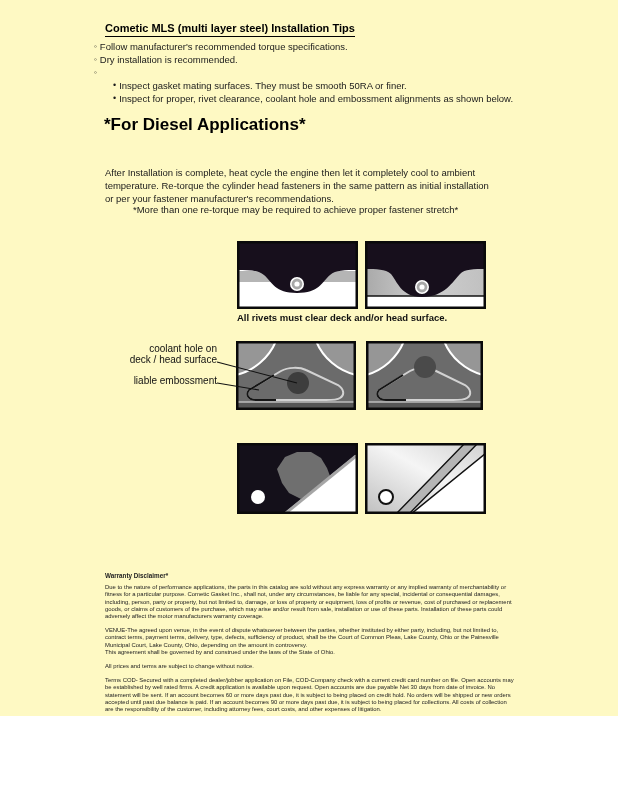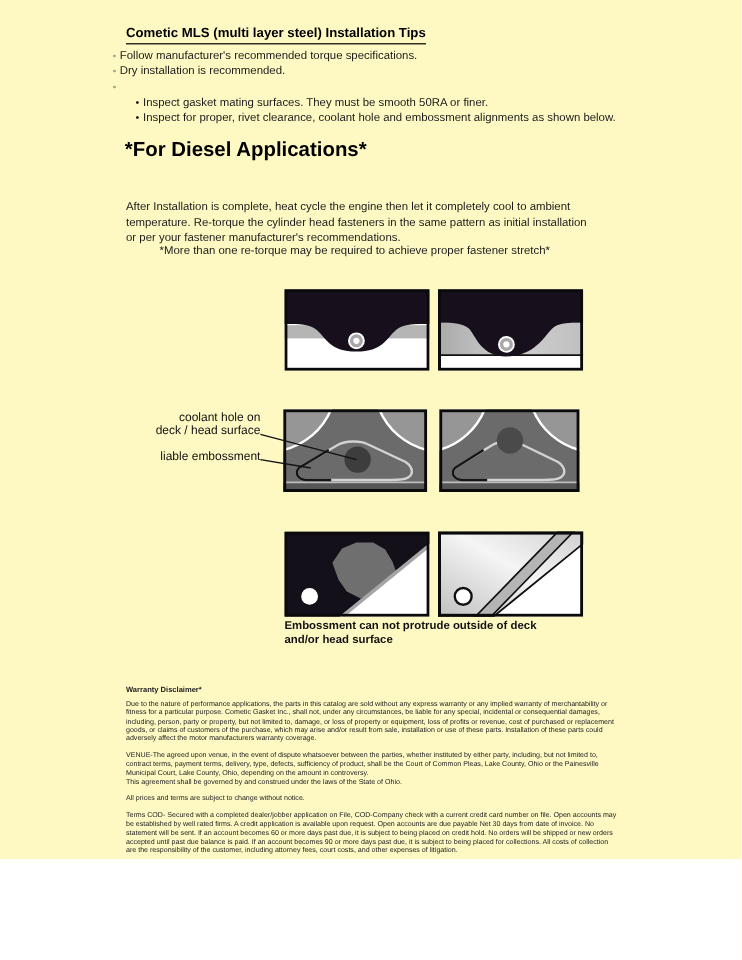--- a/index.html
+++ b/index.html
@@ -86,20 +86,21 @@
       </defs>
       <rect x="0" y="0" width="121" height="68" fill="#ffffff"></rect>
       <rect x="0" y="28" width="121" height="27" fill="url(#g1w)"></rect>
       <line x1="0" y1="55" x2="121" y2="55" stroke="#111" stroke-width="1.5"></line>
       <path d="M0,0 H121 V28 C108,28 100,28 95,33 C88,40 80,56 57,56 C36,56 32,40 26,33 C20,28 12,28 0,28 Z" fill="#170f1c"></path>
       <circle cx="57" cy="46" r="7" fill="#ffffff"></circle>
       <circle cx="57" cy="46" r="4" fill="#ffffff" stroke="#a8a8a8" stroke-width="2.8"></circle>
       <rect x="1.25" y="1.25" width="118.5" height="65.5" fill="none" stroke="#0a0a0a" stroke-width="2.5"></rect>
     </svg>
   </div>
+  <div class="abs caption" style="left:237px;top:312px;">All rivets must clear deck and/or head surface.</div>
 
   <div class="abs dg-head" style="left:236px;top:327px;width:120px;">RIGHT</div>
   <div class="abs dg-head" style="left:366px;top:327px;width:117px;">WRONG</div>
 
   <div class="abs lbl" style="left:110px;top:344px;">coolant hole on
 deck / head surface</div>
   <div class="abs lbl" style="left:110px;top:376px;">liable embossment</div>
 
   <div class="abs" style="left:236px;top:341px;">
     <svg width="120" height="69" viewBox="0 0 120 69">
@@ -154,22 +155,20 @@
             <stop offset="1" stop-color="#d0d0d0"></stop>
         </linearGradient>
       </defs>
       <rect x="0" y="0" width="121" height="71" fill="#ffffff"></rect>
       <path d="M0,0 H121 V10 L46,71 H0 Z" fill="url(#g3w)" stroke="#111" stroke-width="1.5"></path>
       <polygon points="100,0 113,0 44,71 31,71" fill="#b5b5b5" stroke="#111" stroke-width="1.4"></polygon>
       <circle cx="21" cy="54" r="7" fill="#ffffff" stroke="#111" stroke-width="2"></circle>
       <rect x="1.25" y="1.25" width="118.5" height="68.5" fill="none" stroke="#0a0a0a" stroke-width="2.5"></rect>
     </svg>
   </div>
-  <div class="abs caption" style="left:237px;top:516px;">Embossment can not protrude outside of deck
-and/or head surface</div>
 
   <div class="abs disc">
     <div class="dh">Warranty Disclaimer*</div>
     <p>Due to the nature of performance applications, the parts in this catalog are sold without any express warranty or any implied warranty of merchantability or
 fitness for a particular purpose.  Cometic Gasket Inc., shall not, under any circumstances, be liable for any special, incidental or consequential damages,
 including, person, party or property, but not limited to, damage, or loss of property or equipment, loss of profits or revenue, cost of purchased or replacement
 goods, or claims of customers of the purchase, which may arise and/or result from sale, installation or use of these parts.  Installation of these parts could
 adversely affect the motor manufacturers warranty coverage.</p>
     <p>VENUE-The agreed upon venue, in the event of dispute whatsoever between the parties, whether instituted by either party, including, but not limited to,
 contract terms, payment terms, delivery, type, defects, sufficiency of product, shall be the Court of Common Pleas, Lake County, Ohio or the Painesville

